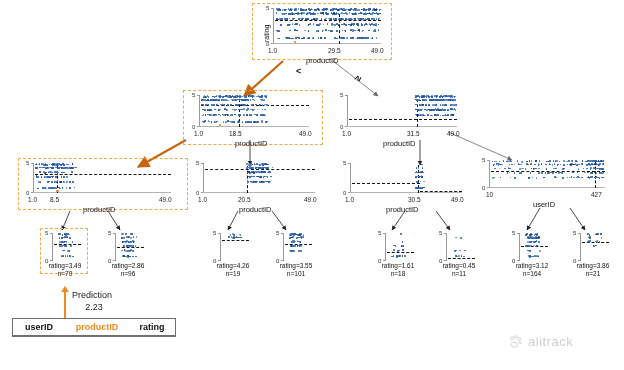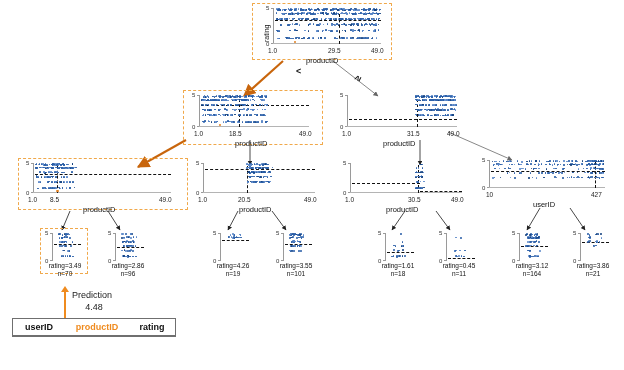--- a/index.html
+++ b/index.html
@@ -2549,24 +2549,36 @@
           <div class="dot" style="width: 1.8px; height: 1.8px; left: 7.2px; top: 8.1px;"></div>
         </div>
     </div>
     <div class="leafcap" style="left:-13px;top:29px;width:52px;">rating=3.86</div>
     <div class="leafcap" style="left:-13px;top:37px;width:52px;">n=21</div>
   </div>
 
   <div class="predStem" style="left:64px;top:292px;height:27px;"></div>
   <div class="predArrowUp" style="left:61px;top:286px;"></div>
   <div class="predLbl" style="left:72px;top:289px;">Prediction</div>
-  <div class="predLbl" style="left:72px;top:301px;width:44px;">4.48</div>
+  <div class="predLbl" style="left:72px;top:301px;width:44px;">2.23</div>
 
   <div class="tblbox" style="left:12px;top:318px;">
     <div class="tblrow head">
       <div class="tblcell c-user">userID</div>
       <div class="tblcell c-prod">productID</div>
       <div class="tblcell c-rate">rating</div>
     </div>
   </div>
 
+  <div class="wm" style="left:508px;top:334px;">
+    <span>
+      <svg width="15" height="15" viewBox="0 0 16 16">
+        <circle cx="4.2" cy="4.6" r="1.7" fill="none" stroke="#cfcfcf" stroke-width="1"></circle>
+        <circle cx="8.2" cy="3.3" r="1.5" fill="none" stroke="#cfcfcf" stroke-width="1"></circle>
+        <circle cx="12" cy="5.2" r="1.4" fill="none" stroke="#cfcfcf" stroke-width="1"></circle>
+        <circle cx="13" cy="9" r="1.2" fill="none" stroke="#cfcfcf" stroke-width="1"></circle>
+        <path d="M3 10.5 a4 3.4 0 0 0 7.6 1.6 a4 3.4 0 0 0 -7.6 -1.6z" fill="none" stroke="#cfcfcf" stroke-width="1"></path>
+      </svg>
+    </span>
+    <span>alitrack</span>
+  </div>
 
 </div>
 
 </body></html>

